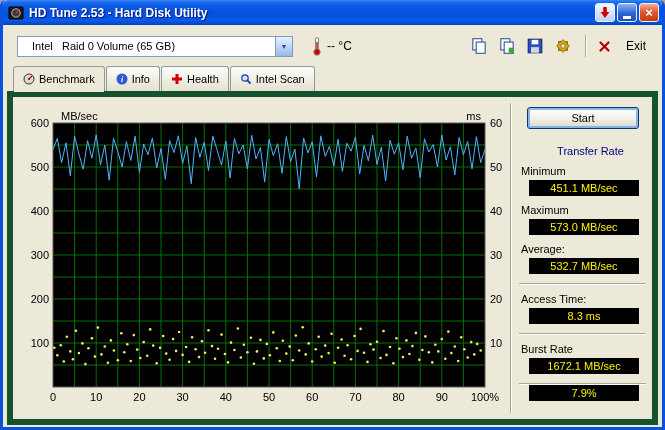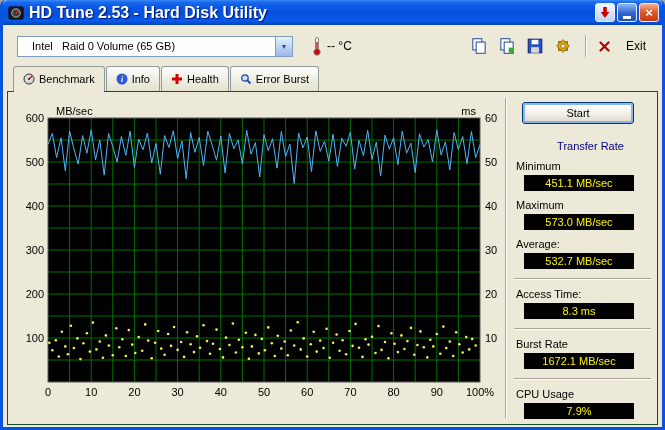--- a/index.html
+++ b/index.html
@@ -9,21 +9,21 @@
     background:#ECE9D8;border:3px solid #0853DD;border-top:none;
     font-family:"Liberation Sans",sans-serif;font-size:11px;color:#000;
     border-radius:6px 6px 0 0;
   }
   
   .titlebar{
     height:25px;display:flex;align-items:center;padding:0 3px 0 5px;
     background:linear-gradient(180deg,#3A8BF8 0%,#1D6BEE 8%,#0A58E4 28%,#0450DC 55%,#0A5BE8 82%,#0243BE 100%);
     border-radius:5px 5px 0 0;
   }
-  .titlebar .title{flex:1;color:#fff;font-weight:bold;font-size:16px;margin-left:5px;
+  .titlebar .title{flex:1;color:#fff;font-weight:bold;font-size:12px;margin-left:5px;
     text-shadow:1px 1px 1px #00137A;white-space:nowrap;}
   .tb-btn{width:20px;height:19px;margin-left:2px;border-radius:3px;border:1px solid #E8F0FB;
     display:flex;align-items:center;justify-content:center;padding:0;cursor:default;}
   .tb-btn.dl{background:linear-gradient(#F3F8FF,#BCD4F5);}
   .tb-btn.min{background:linear-gradient(#8FB4F4,#2E63D0 55%,#1D4FB8);}
   .min-glyph{display:block;width:8px;height:3px;background:#fff;margin-top:9px;}
   .tb-btn.close{background:linear-gradient(#F7B09A,#E25A2D 45%,#C33C0E);color:#fff;font-weight:bold;font-size:13px;line-height:1;}
   
   .toolbar{height:42px;display:flex;align-items:center;padding:0 12px 0 14px;}
   .combo{width:276px;height:21px;background:#fff;border:1px solid #7F9DB9;display:flex;align-items:stretch;}
@@ -37,21 +37,21 @@
   .tsep{width:2px;height:22px;border-left:1px solid #A9A697;border-right:1px solid #fff;margin:0 8px 0 10px;}
   .exit{display:flex;align-items:center;gap:16px;font-size:12px;padding:2px 4px;text-align:center;}
   
   .tabs{display:flex;align-items:flex-end;height:24px;padding-left:10px;position:relative;z-index:2;}
   .tab{display:flex;align-items:center;gap:4px;height:20px;padding:12px 9px;
     border:1px solid #919B9C;border-bottom:none;border-radius:3px 3px 0 0;
     background:linear-gradient(#FDFDFB,#E4E1CE);margin-right:1px;}
   .tab.active{height:24px;background:#ECE9D8;position:relative;}
   .tab.active:after{content:"";position:absolute;left:0;right:0;bottom:-1px;height:2px;background:#ECE9D8;}
   
-  .tabpage{margin:0 4px 4px;height:334px;border:1px solid #14532d;background:#ECE9D8;position:relative;z-index:1;}
+  .tabpage{margin:0 4px 4px;height:334px;border:6px solid #14532d;background:#ECE9D8;position:relative;z-index:1;}
   .chart{position:absolute;left:2px;top:12px;}
   .chart text{font-family:"Liberation Sans",sans-serif;font-size:11px;fill:#000;}
   .vsep{position:absolute;left:497px;top:6px;bottom:6px;width:2px;
     border-left:1px solid #A9A697;border-right:1px solid #fff;}
   
   .results{position:absolute;left:504px;right:4px;top:6px;}
   .start{display:block;width:112px;height:22px;margin:4px 0 0 10px;
     font-family:"Liberation Sans",sans-serif;font-size:11px;color:#000;
     background:linear-gradient(#FFFFFF,#F2F0E7 55%,#DAD6C6);
     border:1px solid #003C74;border-radius:3px;
@@ -160,21 +160,21 @@
         <rect x="4.5" y="1" width="3" height="10" fill="#D40000"></rect>
         <rect x="1" y="4.5" width="10" height="3" fill="#D40000"></rect>
       </svg>
       <span>Health</span>
     </div>
     <div class="tab">
       <svg width="12" height="12" viewBox="0 0 12 12">
         <circle cx="5" cy="5" r="3.2" fill="#CFE4F8" stroke="#1A3FA8" stroke-width="1.2"></circle>
         <line x1="7.4" y1="7.4" x2="10.5" y2="10.5" stroke="#1A3FA8" stroke-width="1.8"></line>
       </svg>
-      <span>Error Burst</span>
+      <span>Intel Scan</span>
     </div>
   </div>
 
   <div class="tabpage">
     <svg class="chart" width="502" height="302">
         <rect x="38" y="14" width="432" height="264" fill="#000000"></rect>
         <line x1="59.6" y1="14" x2="59.6" y2="278" stroke="#007300" stroke-width="1"></line>
         <line x1="81.2" y1="14" x2="81.2" y2="278" stroke="#007300" stroke-width="1"></line>
         <line x1="102.8" y1="14" x2="102.8" y2="278" stroke="#007300" stroke-width="1"></line>
         <line x1="124.4" y1="14" x2="124.4" y2="278" stroke="#007300" stroke-width="1"></line>
@@ -385,17 +385,16 @@
       <div class="rlabel">Access Time:</div>
       <div class="rvalue">8.3 ms</div>
 
       <div class="hsep"></div>
 
       <div class="rlabel">Burst Rate</div>
       <div class="rvalue">1672.1 MB/sec</div>
 
       <div class="hsep"></div>
 
-      <div class="rlabel">CPU Usage</div>
       <div class="rvalue">7.9%</div>
     </div>
   </div>
 </div>
 
 </body></html>

